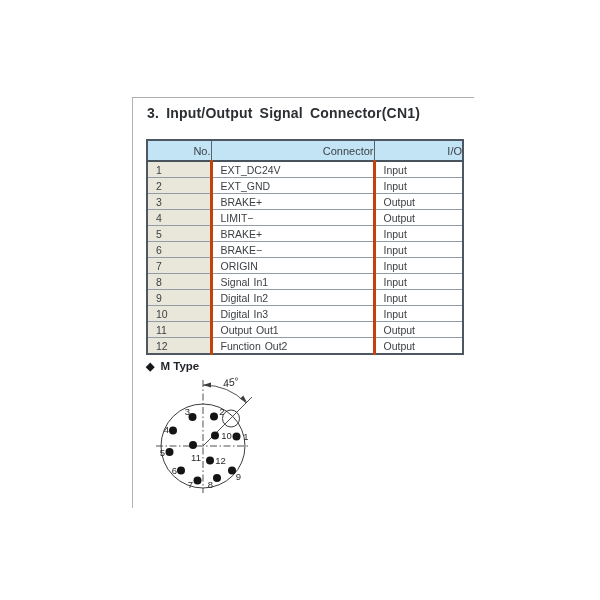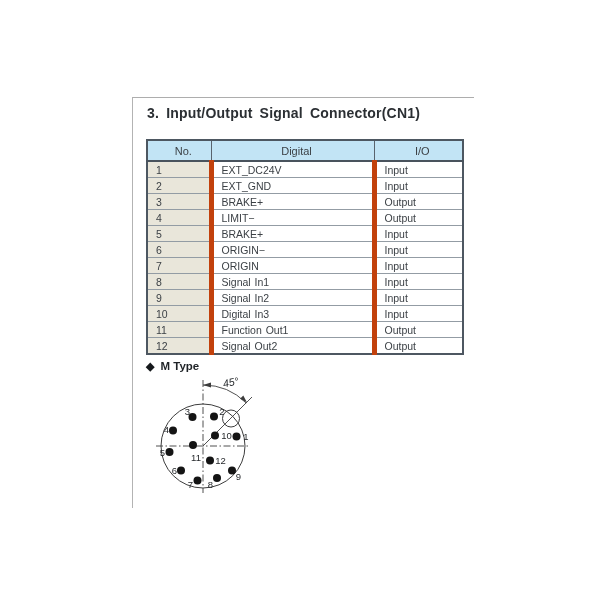--- a/index.html
+++ b/index.html
@@ -46,32 +46,32 @@
     border: 2px solid #4d5761;
   }
   table.io-table col.c-no  { width: 64px; }
   table.io-table col.c-fn  { width: 163px; }
   table.io-table col.c-io  { width: 89px; }
   table.io-table th {
     background: #c2e4f5;
     height: 19px;
     font-size: 11px;
     font-weight: normal;
-    text-align: center;
+    text-align: right;
     padding: 0 0 0 8px;
     border-bottom: 2px solid #49535d;
     border-left: 1px solid #59636d;
     white-space: nowrap;
   }
   table.io-table th:first-child { border-left: none; }
   table.io-table td {
     height: 15px;
     padding: 0 0 0 8px;
     border-bottom: 1px solid #939ca4;
-    border-left: 5px solid #c2410c;
+    border-left: 3px solid #c2410c;
     white-space: nowrap;
     word-spacing: 1px;
   }
   table.io-table td:first-child { border-left: none; background: #e9e6da; }
   .mtype {
     position: absolute;
     left: 146px; top: 356px;
     font-size: 11.5px;
     font-weight: bold;
     color: #1f2327;
@@ -115,21 +115,21 @@
 
   <table class="io-table">
     <colgroup>
       <col class="c-no">
         <col class="c-fn">
         <col class="c-io">
     </colgroup>
     <thead>
       <tr>
         <th>No.</th>
-        <th>Digital</th>
+        <th>Connector</th>
         <th>I/O</th>
       </tr>
     </thead>
     <tbody>
         <tr>
           <td>1</td>
           <td>EXT_DC24V</td>
           <td>Input</td>
         </tr>
         <tr>
@@ -147,51 +147,51 @@
           <td>LIMIT−</td>
           <td>Output</td>
         </tr>
         <tr>
           <td>5</td>
           <td>BRAKE+</td>
           <td>Input</td>
         </tr>
         <tr>
           <td>6</td>
-          <td>ORIGIN−</td>
+          <td>BRAKE−</td>
           <td>Input</td>
         </tr>
         <tr>
           <td>7</td>
           <td>ORIGIN</td>
           <td>Input</td>
         </tr>
         <tr>
           <td>8</td>
           <td>Signal In1</td>
           <td>Input</td>
         </tr>
         <tr>
           <td>9</td>
-          <td>Signal In2</td>
+          <td>Digital In2</td>
           <td>Input</td>
         </tr>
         <tr>
           <td>10</td>
           <td>Digital In3</td>
           <td>Input</td>
         </tr>
         <tr>
           <td>11</td>
-          <td>Function Out1</td>
+          <td>Output Out1</td>
           <td>Output</td>
         </tr>
         <tr>
           <td>12</td>
-          <td>Signal Out2</td>
+          <td>Function Out2</td>
           <td>Output</td>
         </tr>
       </tbody>
   </table>
 
   <div class="mtype">
     <span class="diamond">◆</span><span>M Type</span>
   </div>
 
   <svg class="connector" viewBox="140 368 135 135">

